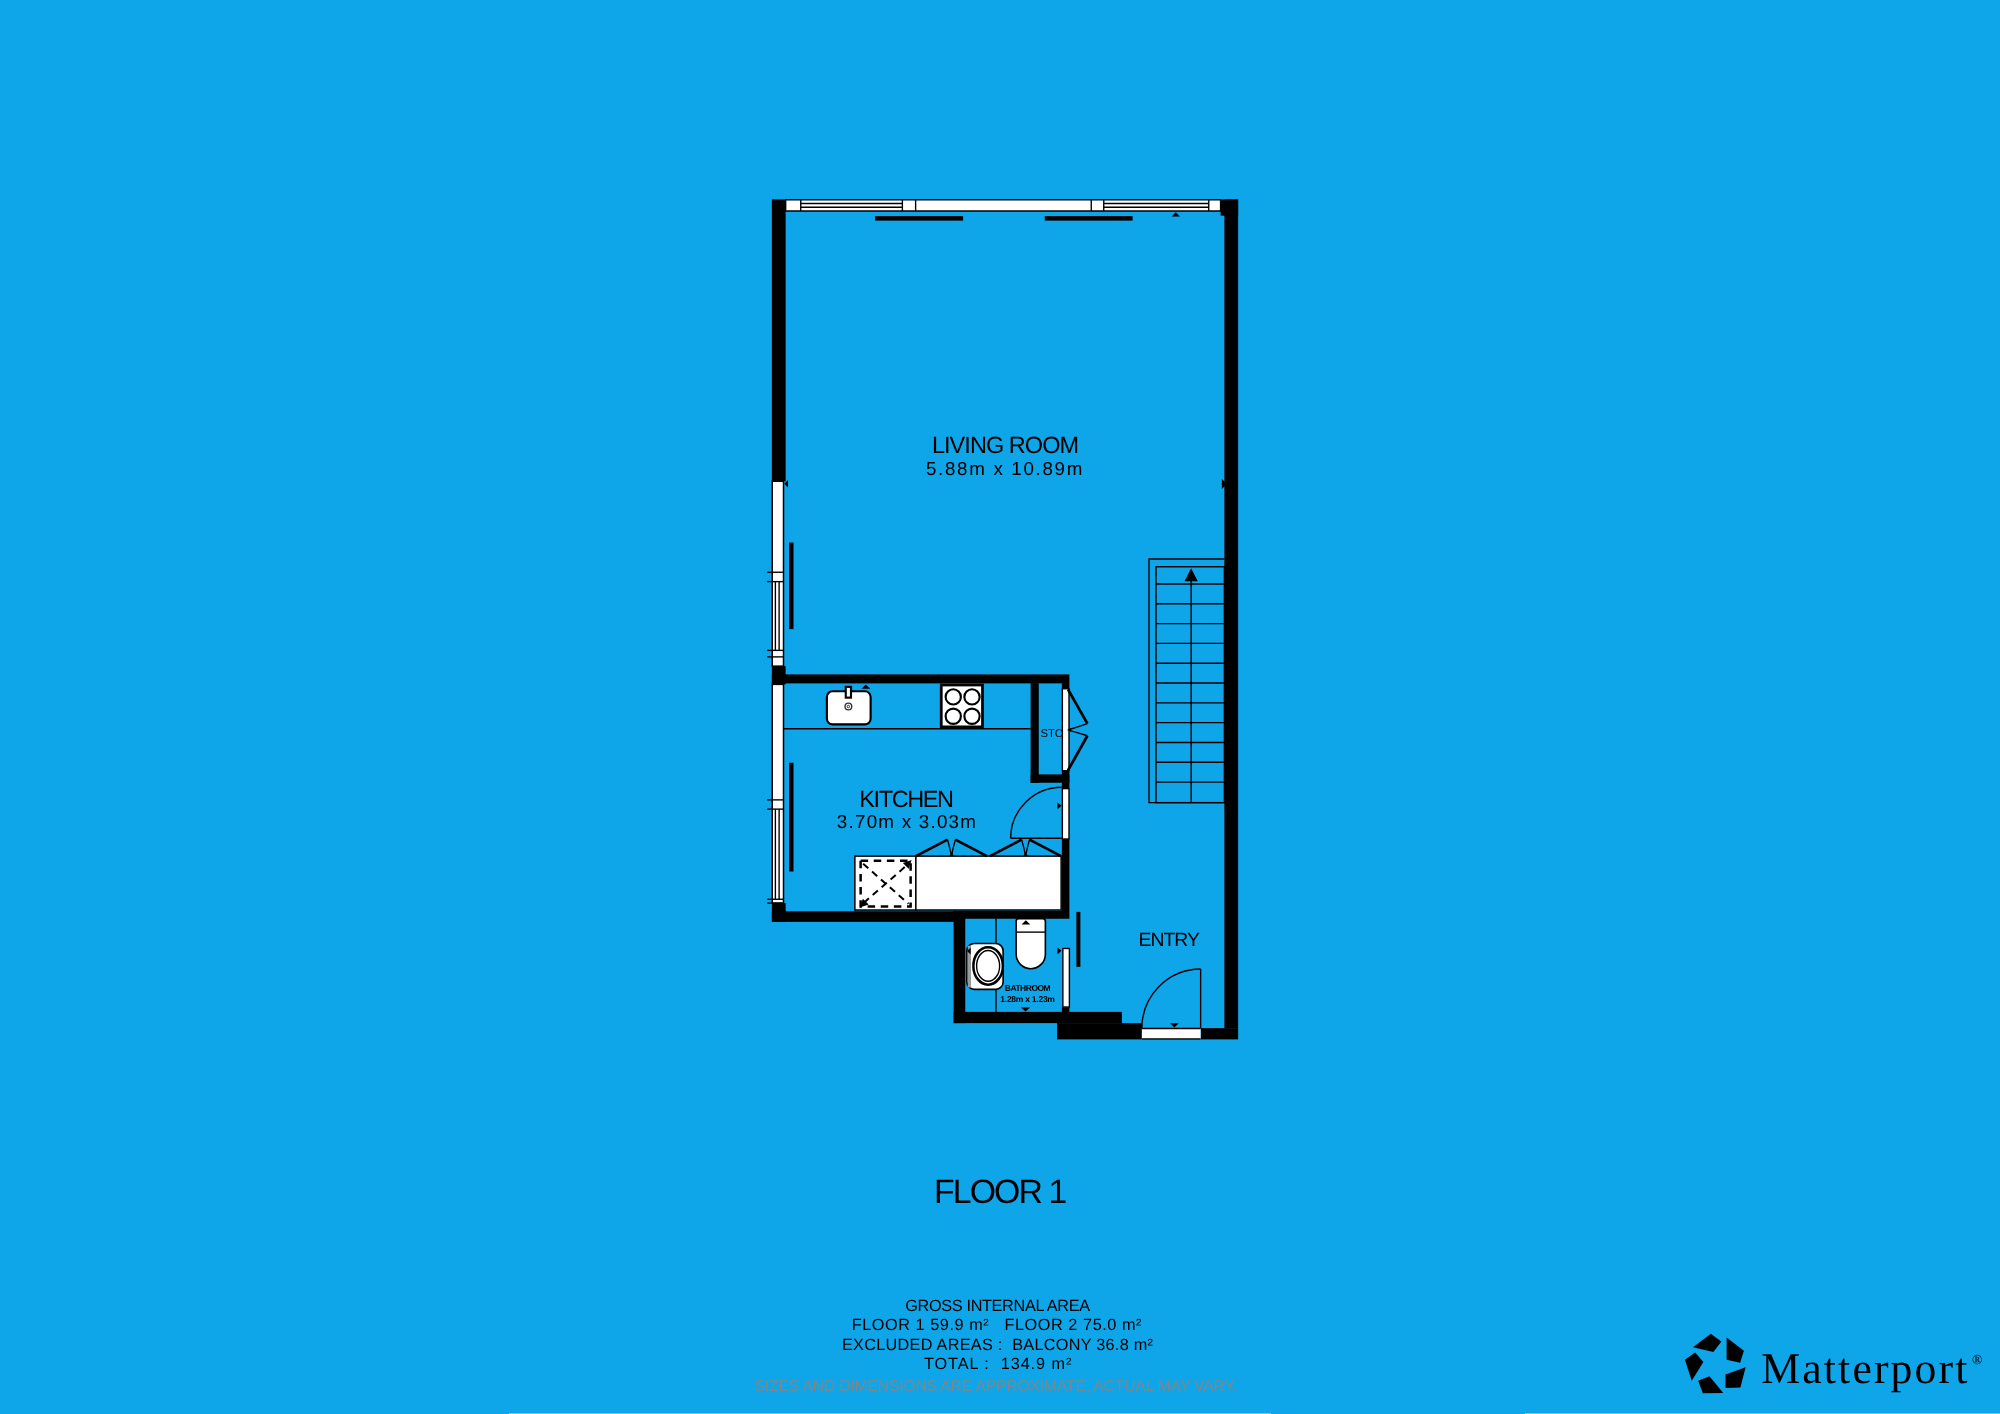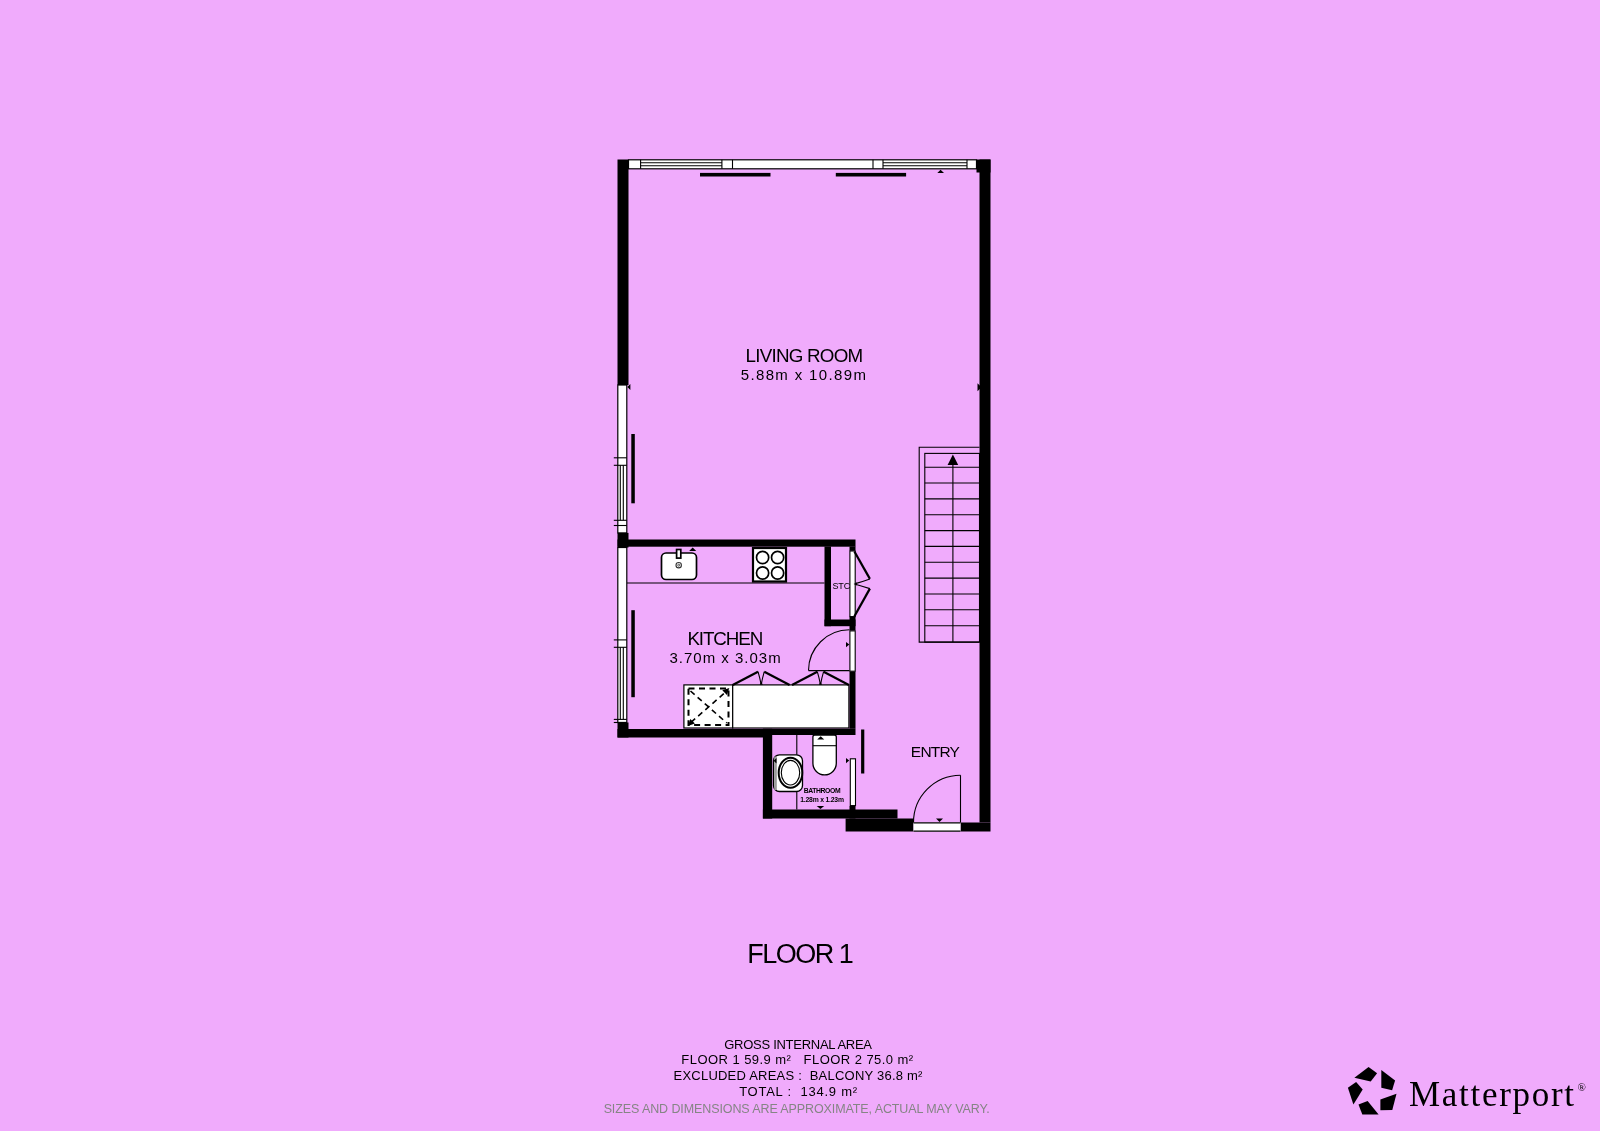--- a/index.html
+++ b/index.html
@@ -1,16 +1,16 @@
 <!DOCTYPE html>
 <html><head>
 <meta charset="utf-8">
 <style>
   html,body{margin:0;padding:0;background:#fff;}
-  #page{position:relative;width:1600px;height:1131px;background:#f0abfc;overflow:hidden;}
+  #page{position:relative;width:1600px;height:1131px;background:#0ea5e9;overflow:hidden;}
   svg{position:absolute;left:0;top:0;}
   text{font-family:"Liberation Sans",sans-serif;}
 </style>
 </head>
 <body>
 <div id="page">
 <svg width="1600" height="1131" viewBox="0 0 1600 1131">
 
   <g fill="#000" stroke="none">
 

